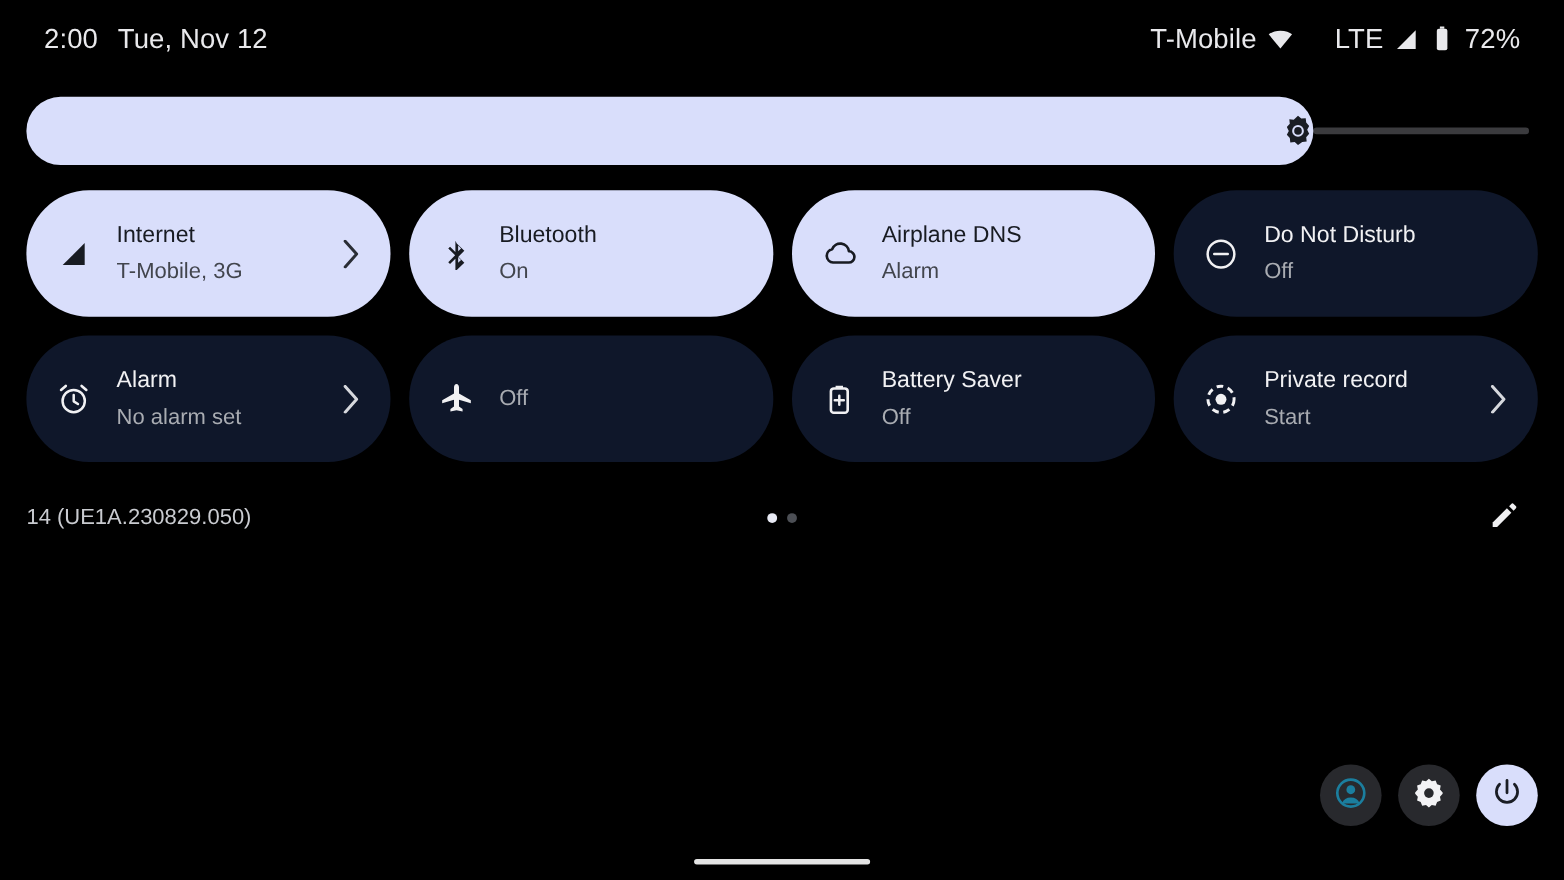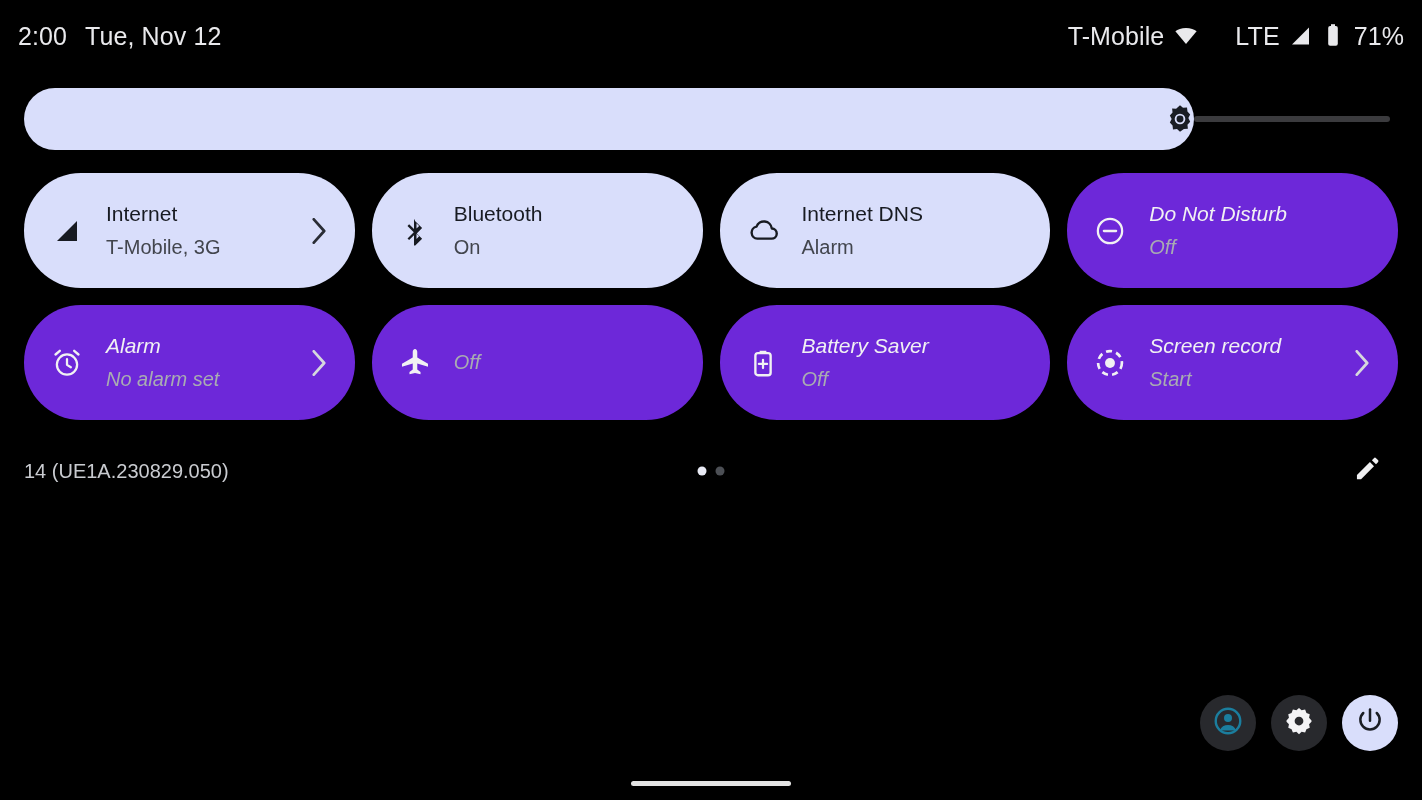--- a/index.html
+++ b/index.html
@@ -7,21 +7,21 @@
     width:1422px; height:800px;
     background:#000000;
     font-family:"Liberation Sans", sans-serif;
     overflow:hidden;
   }
 
   
   #status-bar {
     position:absolute; top:0; left:0; width:1422px; height:72px;
     display:flex; align-items:center; justify-content:space-between;
-    padding:0 18px;
+    padding:0 40px;
   }
   .sb-left { display:flex; align-items:baseline; gap:18px; }
   .sb-time { color:#e9e9ec; font-size:25px; letter-spacing:0.1px; }
   .sb-date { color:#e9e9ec; font-size:25px; letter-spacing:0.1px; }
   .sb-right { display:flex; align-items:center; gap:9px; }
   .sb-carrier { color:#e9e9ec; font-size:25px; letter-spacing:0.1px; }
   .sb-lte { color:#e9e9ec; font-size:25px; letter-spacing:0.1px;margin-left:27px; }
   .sb-batt-pct { color:#e9e9ec; font-size:25px; letter-spacing:0.1px; margin-left:1px;}
   .sb-ico { display:flex; align-items:center; }
 
@@ -63,21 +63,21 @@
     gap:17px 17px;
   }
   .tile {
     border-radius:57px;
     display:flex; align-items:center;
     padding:0 26px 0 24px;
     position:relative;
     overflow:hidden;
   }
   .tile.active { background:#d9deFB; }
-  .tile.inactive { background:#6d28d9;font-style:italic; }
+  .tile.inactive { background:#0f172a; }
   .tile-icon {
     width:38px; height:38px; flex:0 0 38px;
     display:flex; align-items:center; justify-content:center;
     margin-right:20px;
   }
   .tile-text { display:flex; flex-direction:column; justify-content:center; gap:8px; flex:1 1 auto; min-width:0; }
   .tile-title { font-size:21px; line-height:26px; white-space:nowrap; }
   .tile-sub   { font-size:20px; line-height:25px; white-space:nowrap; }
   .tile.active .tile-title { color:#181b22; }
   .tile.active .tile-sub   { color:#42454d; }
@@ -150,21 +150,21 @@
       <svg width="24" height="24" viewBox="0 0 24 24">
           <path d="M20 3.5v17H3z" fill="#e9e9ec"></path>
         </svg>
     </span>
     <span class="sb-ico">
       <svg width="22" height="26" viewBox="0 0 16 26">
         <path d="M6 1.2h4v1.9H6z" fill="#e9e9ec"></path>
         <rect x="3.2" y="3.1" width="9.6" height="19.6" rx="1.9" fill="#e9e9ec"></rect>
       </svg>
     </span>
-    <span class="sb-batt-pct">71%</span>
+    <span class="sb-batt-pct">72%</span>
   </div>
 </div>
 
 <div id="brightness-row">
   <div id="brightness-slider">
     <div id="brightness-track"></div>
     <div id="brightness-fill"></div>
     <div id="brightness-icon">
       <svg width="32" height="32" viewBox="0 0 24 24">
         <path fill="#1a1d24" d="M12 1.6l2.25 2.03 3.01-.33.33 3.01L19.62 8.6l-1.35 2.7 1.35 2.7-2.03 2.25.33 3.01-3.01.33L12 21.62l-2.25-2.03-3.01.33-.33-3.01L4.38 14.7l1.35-2.7-1.35-2.7 2.03-2.25-.33-3.01 3.01.33z"></path>
@@ -206,21 +206,21 @@
     </span>
   </div>
 
   <div class="tile active">
     <span class="tile-icon">
       <svg width="34" height="34" viewBox="0 0 24 24">
         <path d="M18.2 10.2A5.6 5.6 0 007.4 8.9 4.3 4.3 0 008 17.4h10a3.6 3.6 0 00.2-7.2z" fill="none" stroke="#181b22" stroke-width="1.7" stroke-linejoin="round"></path>
       </svg>
     </span>
     <span class="tile-text">
-      <span class="tile-title">Internet DNS</span>
+      <span class="tile-title">Airplane DNS</span>
       <span class="tile-sub">Alarm</span>
     </span>
   </div>
 
   <div class="tile inactive">
     <span class="tile-icon">
       <svg width="32" height="32" viewBox="0 0 24 24">
         <circle cx="12" cy="12" r="9.1" fill="none" stroke="#f1f1f3" stroke-width="1.7"></circle>
         <path d="M7.4 12h9.2" stroke="#f1f1f3" stroke-width="1.7" stroke-linecap="round"></path>
       </svg>
@@ -276,21 +276,21 @@
   </div>
 
   <div class="tile inactive">
     <span class="tile-icon">
       <svg width="34" height="34" viewBox="0 0 24 24">
         <circle cx="12" cy="12" r="8.4" fill="none" stroke="#f1f1f3" stroke-width="1.9" stroke-dasharray="4.3 3.0"></circle>
         <circle cx="12" cy="12" r="3.5" fill="#f1f1f3"></circle>
       </svg>
     </span>
     <span class="tile-text">
-      <span class="tile-title">Screen record</span>
+      <span class="tile-title">Private record</span>
       <span class="tile-sub">Start</span>
     </span>
     <span class="tile-chevron">
       <svg width="18" height="26" viewBox="0 0 12 20">
           <path d="M2 1l8 9-8 9" stroke="#d6d8dd" stroke-width="2.1" fill="none" stroke-linecap="round" stroke-linejoin="round"></path>
         </svg>
     </span>
   </div>
 </div>
 

